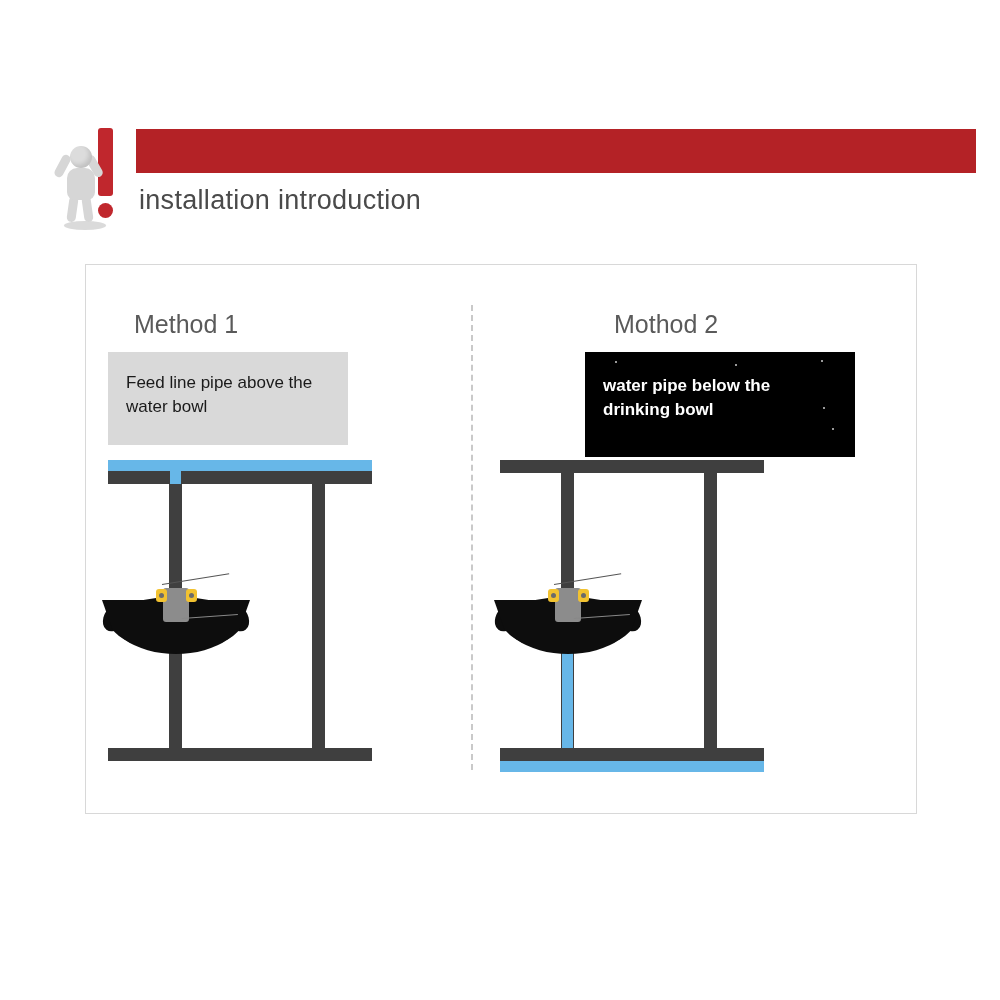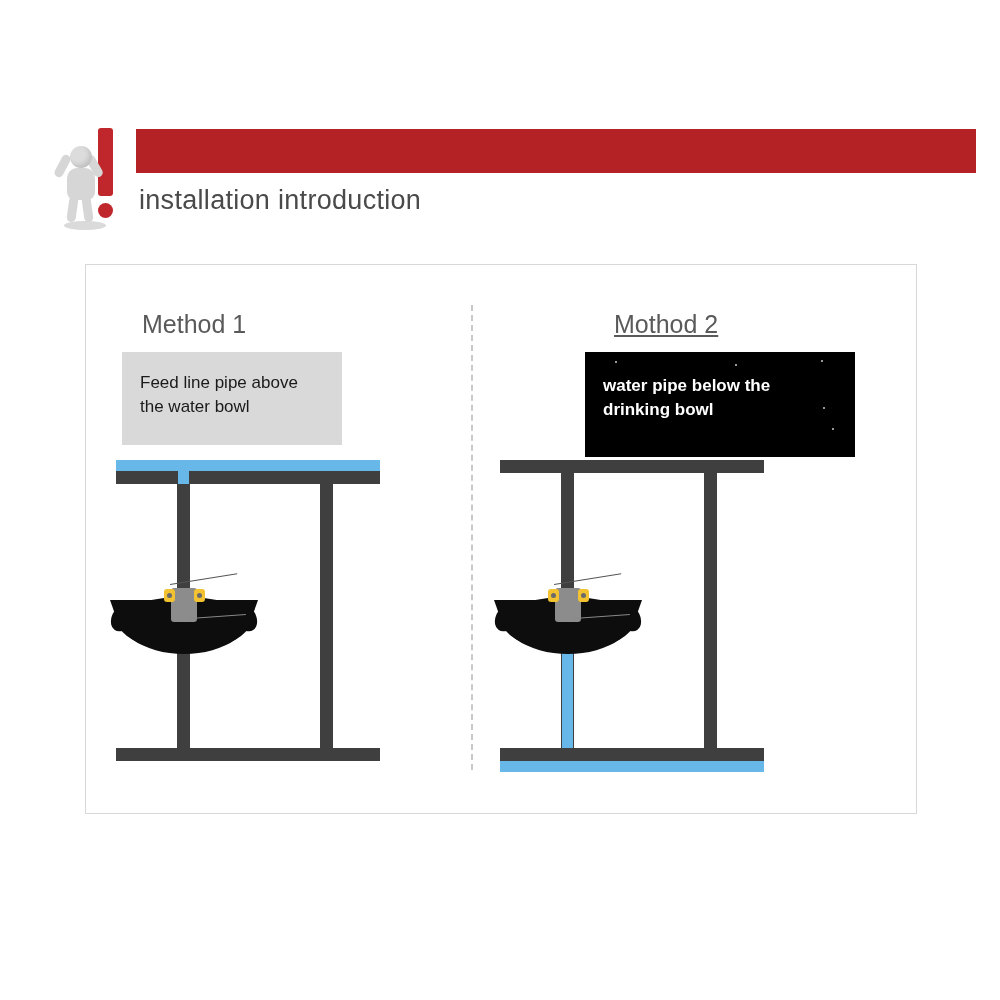--- a/index.html
+++ b/index.html
@@ -155,48 +155,47 @@
     height: 465px;
     border-left: 2px dashed #c9c9c9;
   }
 
   .method {
     position: absolute;
     top: 0;
     width: 385px;
     height: 550px;
   }
-  .method.left { left: 16px; }
+  .method.left { left: 8px; }
   .method.right { left: 400px; }
 
   .method-title {
     position: absolute;
     top: 45px;
     font-size: 25px;
     color: #5a5a5a;
     font-weight: 400;
   }
   .method.left .method-title { left: 40px; }
-  .method.right .method-title { left: 128px; text-decoration: underline; }
+  .method.right .method-title { left: 128px; }
 
   .caption {
     position: absolute;
     box-sizing: border-box;
     padding: 19px 18px 0 18px;
     font-size: 17px;
     line-height: 24px;
   }
   .caption.light {
     left: 14px;
     top: 87px;
-    width: 220px;
+    width: 240px;
     height: 93px;
     background: #d9d9d9;
     color: #1a1a1a;
-    margin-left: 6px;
   }
   .caption.dark {
     left: 99px;
     top: 87px;
     width: 270px;
     height: 105px;
     background: #000000;
     color: #ffffff;
     font-weight: bold;
     padding-top: 22px;

